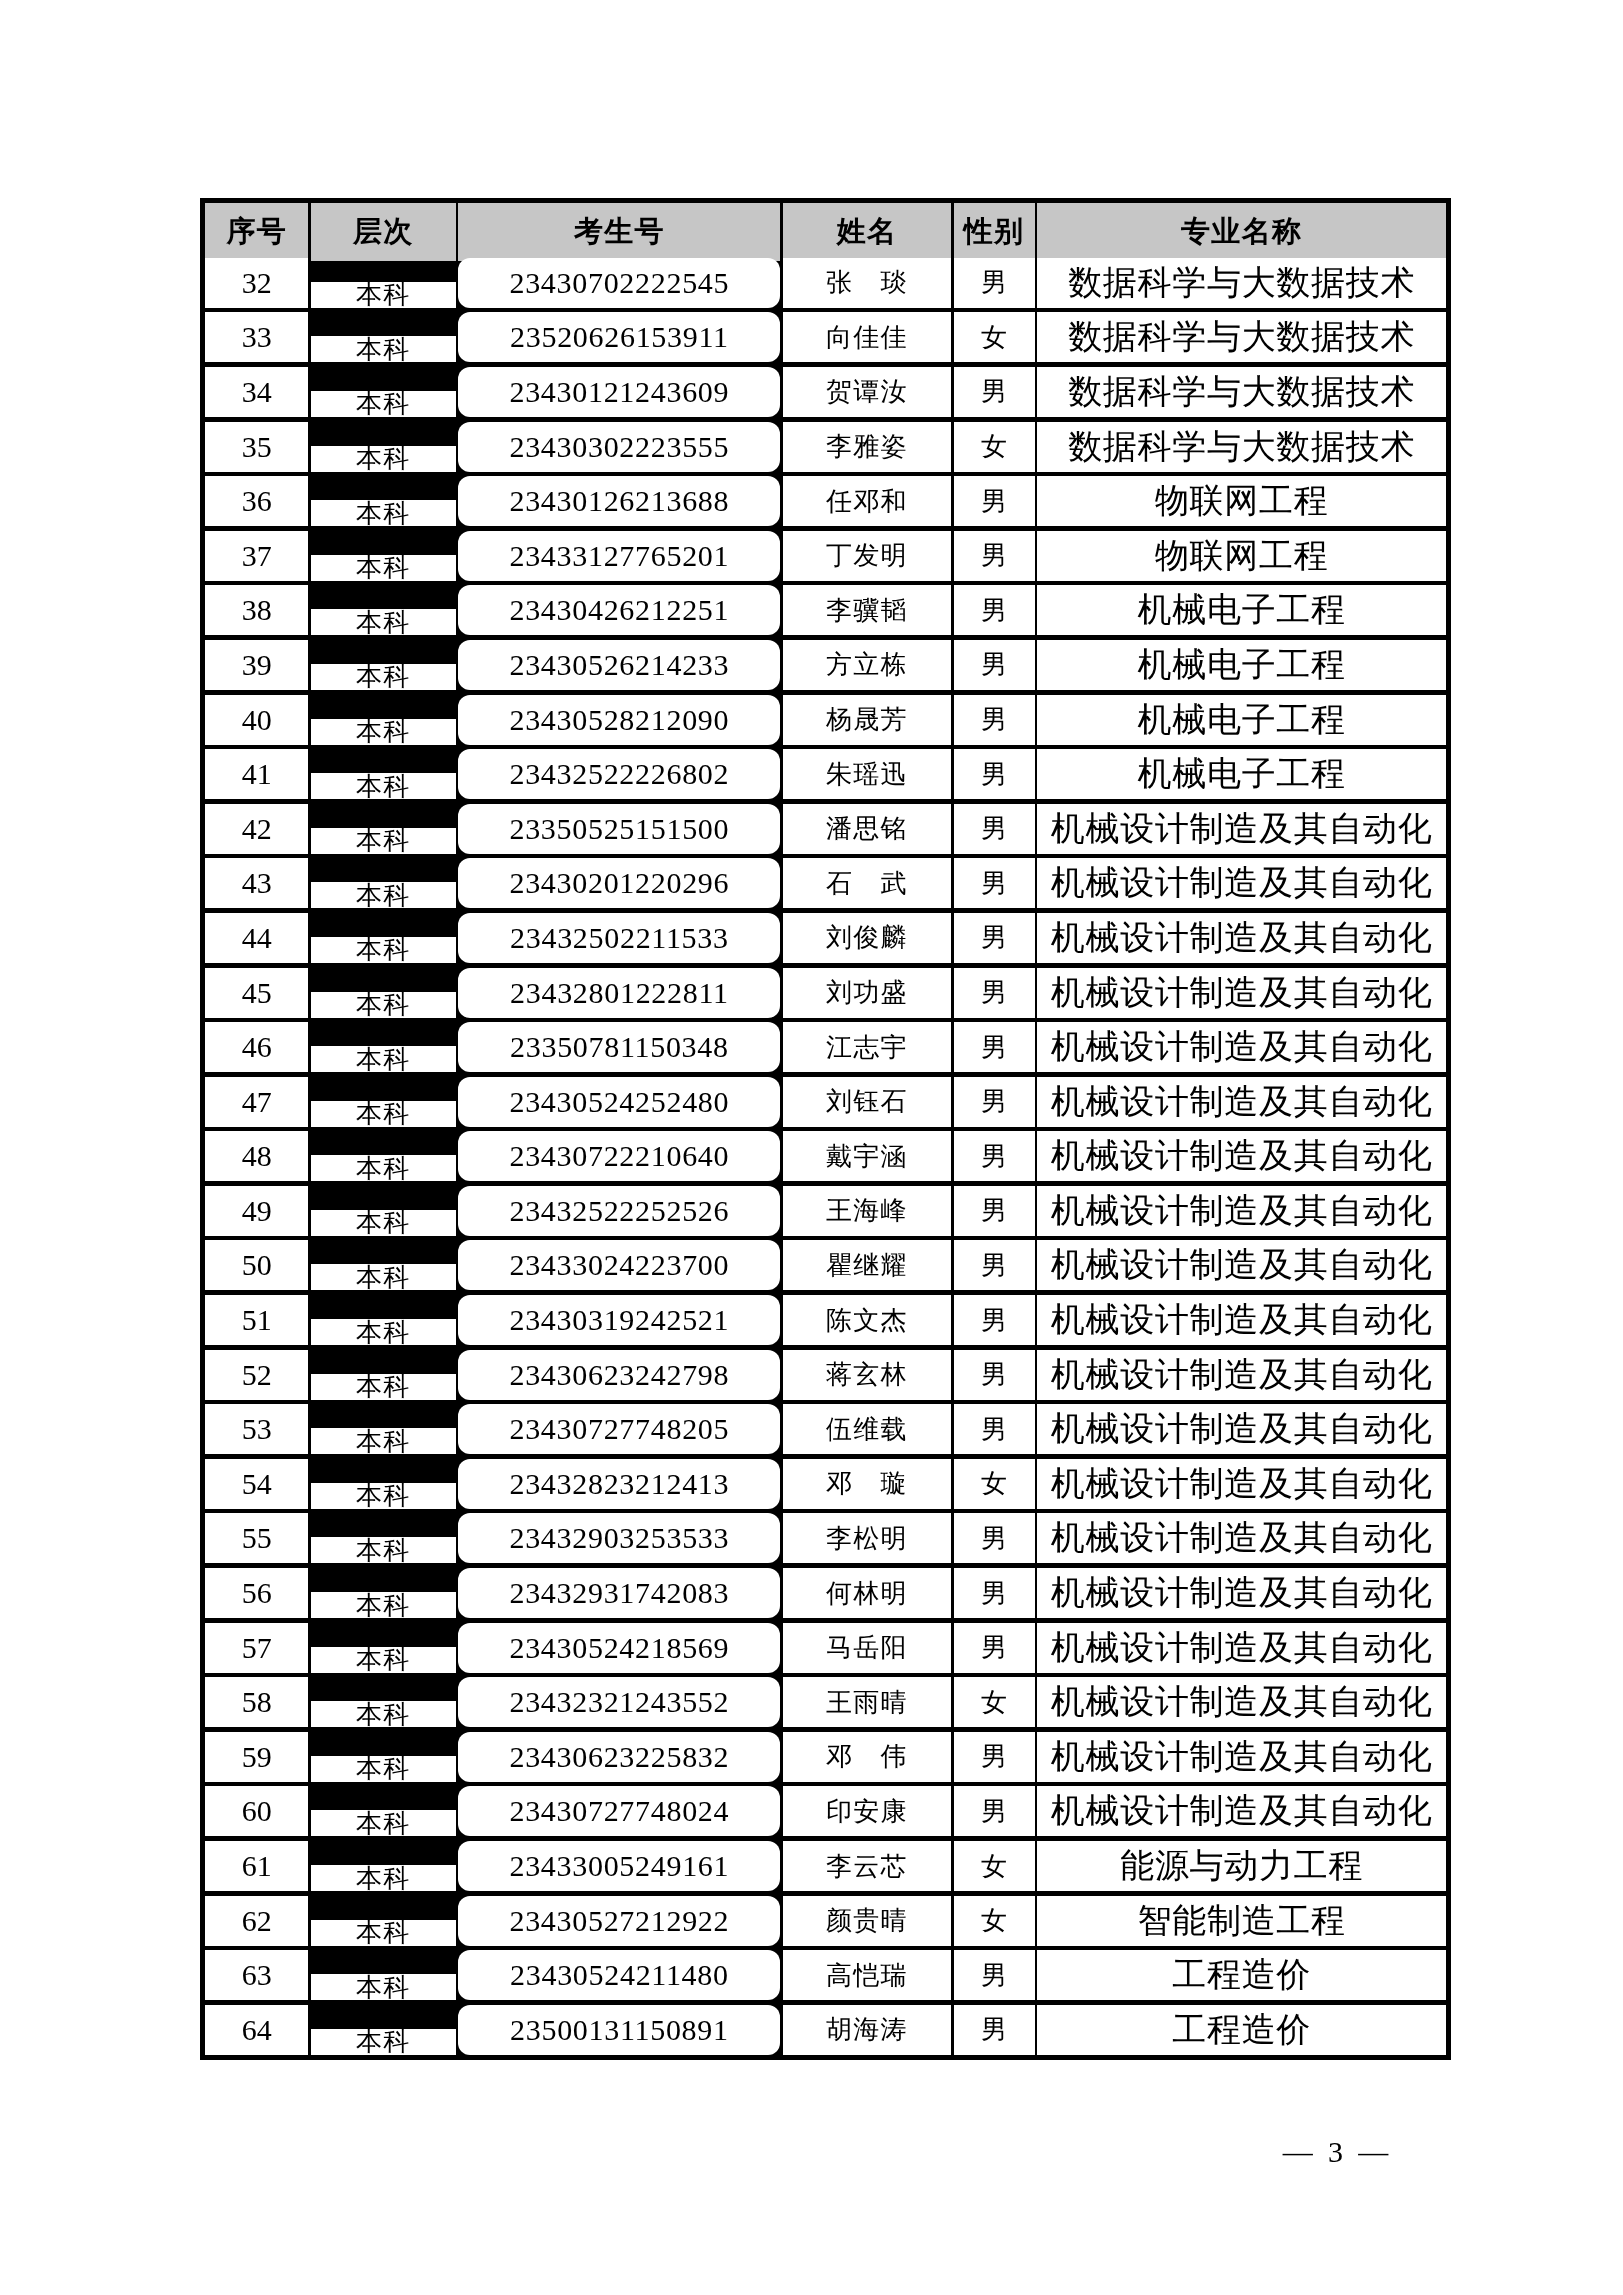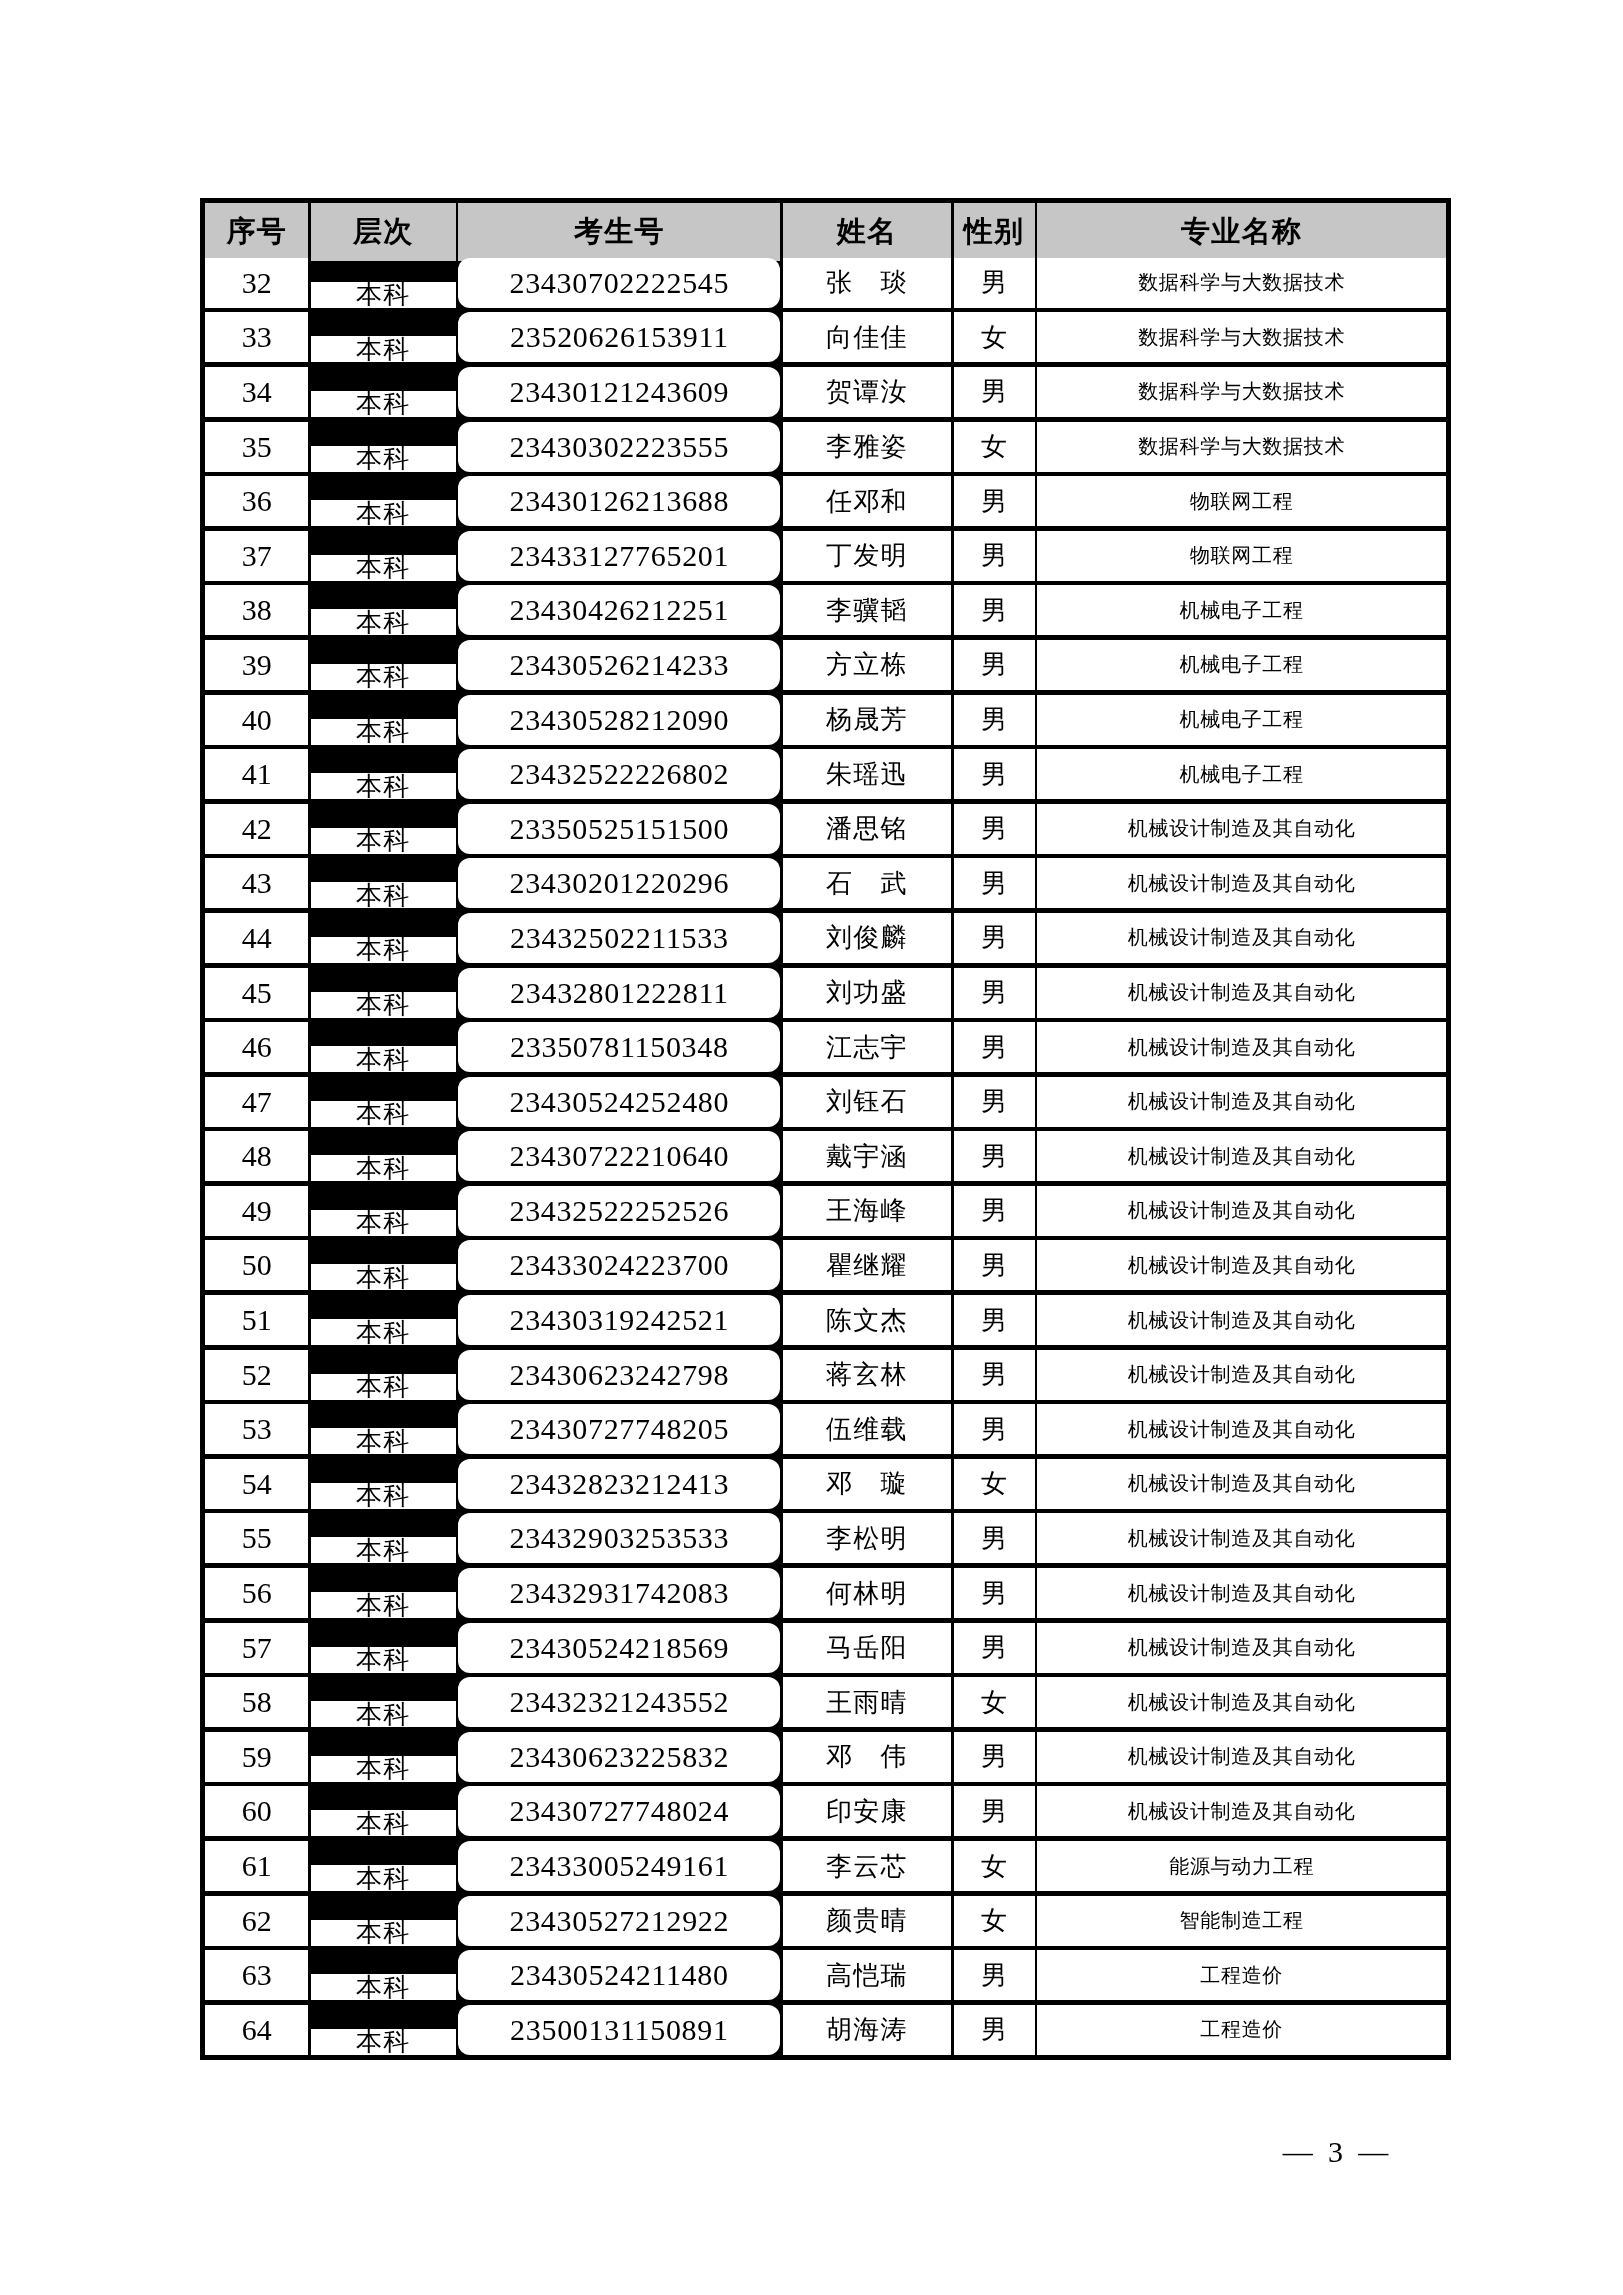--- a/index.html
+++ b/index.html
@@ -41,21 +41,21 @@
     font-size: 29px;
     height: 58px;
     font-family: "Liberation Sans", "DejaVu Sans", sans-serif;
     letter-spacing: 1.3px;
   }
   .c-no    { font-size: 30px; }
   .c-level { font-size: 26px; letter-spacing: 1.3px; margin-top: 24px; }
   .c-exam  { font-size: 30px; letter-spacing: 0.7px; border-radius: 12px; }
   .c-name  { font-size: 26px; letter-spacing: 1.3px; }
   .c-gender{ font-size: 26px; }
-  .c-major { font-size: 20px; letter-spacing: 0.7px; }
+  .c-major { font-size: 34px; letter-spacing: 0.7px; }
   .page-footer {
     position: absolute;
     left: 1269px;
     top: 2135px;
     width: 137px;
     text-align: center;
     font-size: 30px;
     letter-spacing: 3.9px;
   }
 </style>

